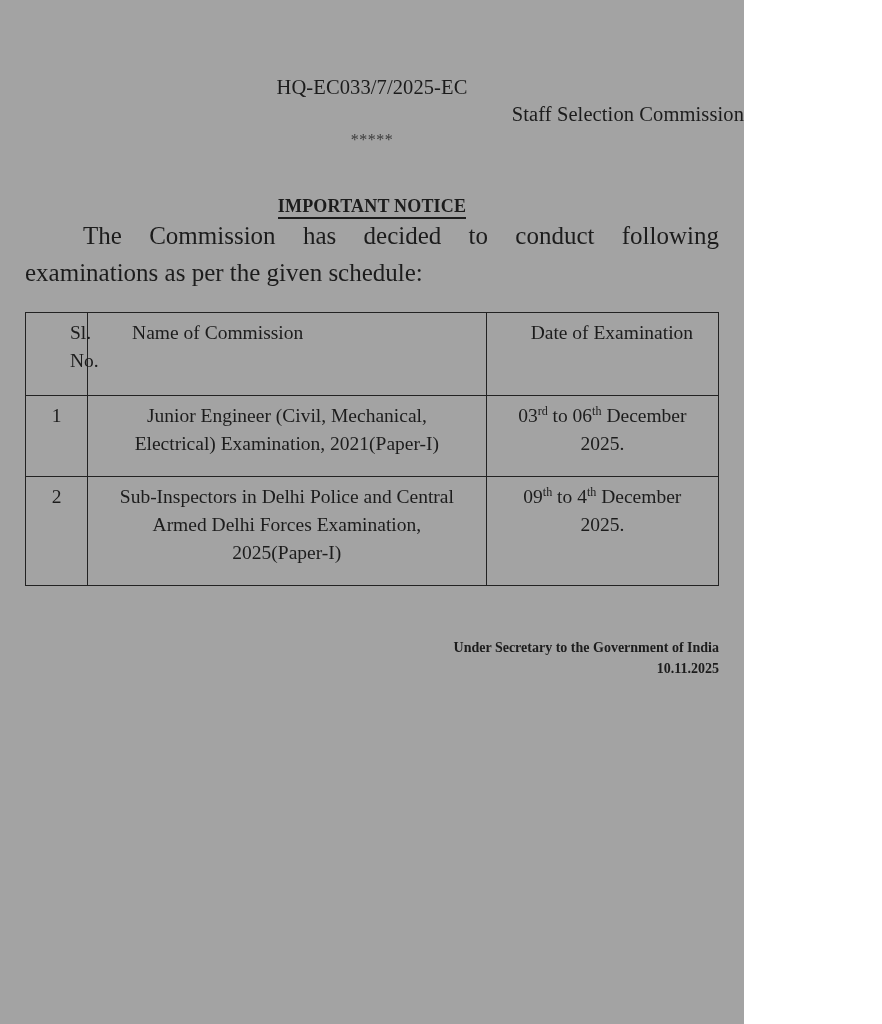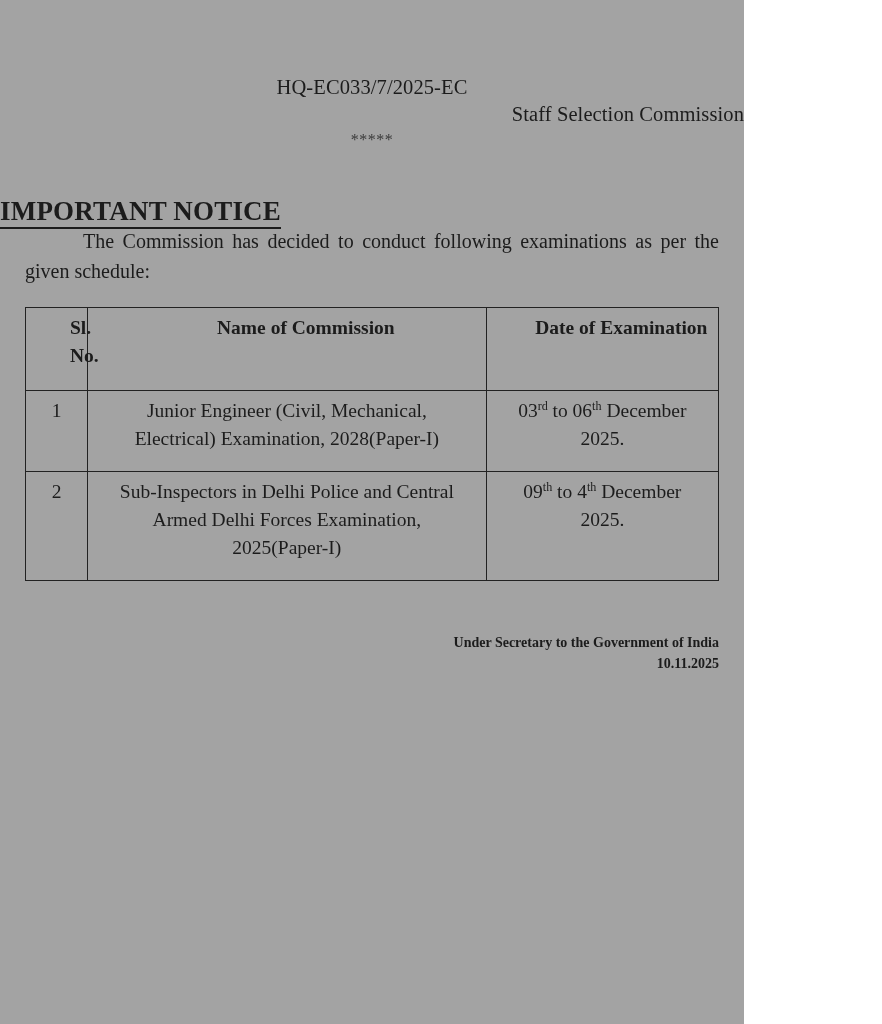--- a/index.html
+++ b/index.html
@@ -41,37 +41,37 @@
   .star-rule {
     font-size: 16px;
     letter-spacing: 0.5px;
     margin-top: 1px;
     color: #3a3a3a;
   }
 
   
   .notice-title {
     margin-top: 46px;
-    text-align: left;
-    font-size: 27px;
+    text-align: center;
+    font-size: 18px;
     font-weight: bold;
     letter-spacing: 0.2px;
   }
   .notice-title span {
     border-bottom: 2.2px solid #1c1c1c;
     padding-bottom: 1px;
   }
 
   
   .body-area {
     margin: 0 auto;
     width: 694px;
   }
   p.para {
-    font-size: 20px;
+    font-size: 25px;
     line-height: 1.48;
     margin: 0;
     text-align: justify;
     text-justify: inter-word;
   }
   .intro-para {
     margin-top: 52px;
     text-indent: 58px;
   }
   .closing-para {
@@ -90,22 +90,22 @@
     table-layout: fixed;
   }
   .exam-table td, .exam-table th {
     border: 1.7px solid #222222;
     vertical-align: top;
     padding: 6px 6px 8px 6px;
     font-size: 19.5px;
     line-height: 1.42;
   }
   .exam-table thead th {
-    font-weight: bold;
-    text-align: center;
+    font-weight: normal;
+    text-align: left;
     height: 68px;
     vertical-align: top;
     padding-left: 44px;
   }
   .col-sl   { width: 62px; }
   .col-name { width: 398px; }
   .col-date { width: 232px; }
 
   .exam-table tbody td {
     text-align: center;
@@ -170,21 +170,21 @@
           <th>Name of Commission</th>
           <th>Date of Examination</th>
         </tr>
       </thead>
       <tbody>
 
         <tr class="row-1">
           <td class="cell-sl">1</td>
           <td>
             <span>Junior Engineer (Civil, Mechanical,</span><br>
-            <span>Electrical) Examination, 2028(Paper-I)</span>
+            <span>Electrical) Examination, 2021(Paper-I)</span>
           </td>
           <td>
             <span>03</span><sup>rd</sup><span> to </span><span>06</span><sup>th</sup><span> December</span><br>
             <span>2025.</span>
           </td>
         </tr>
 
         <tr class="row-2">
           <td class="cell-sl">2</td>
           <td>

